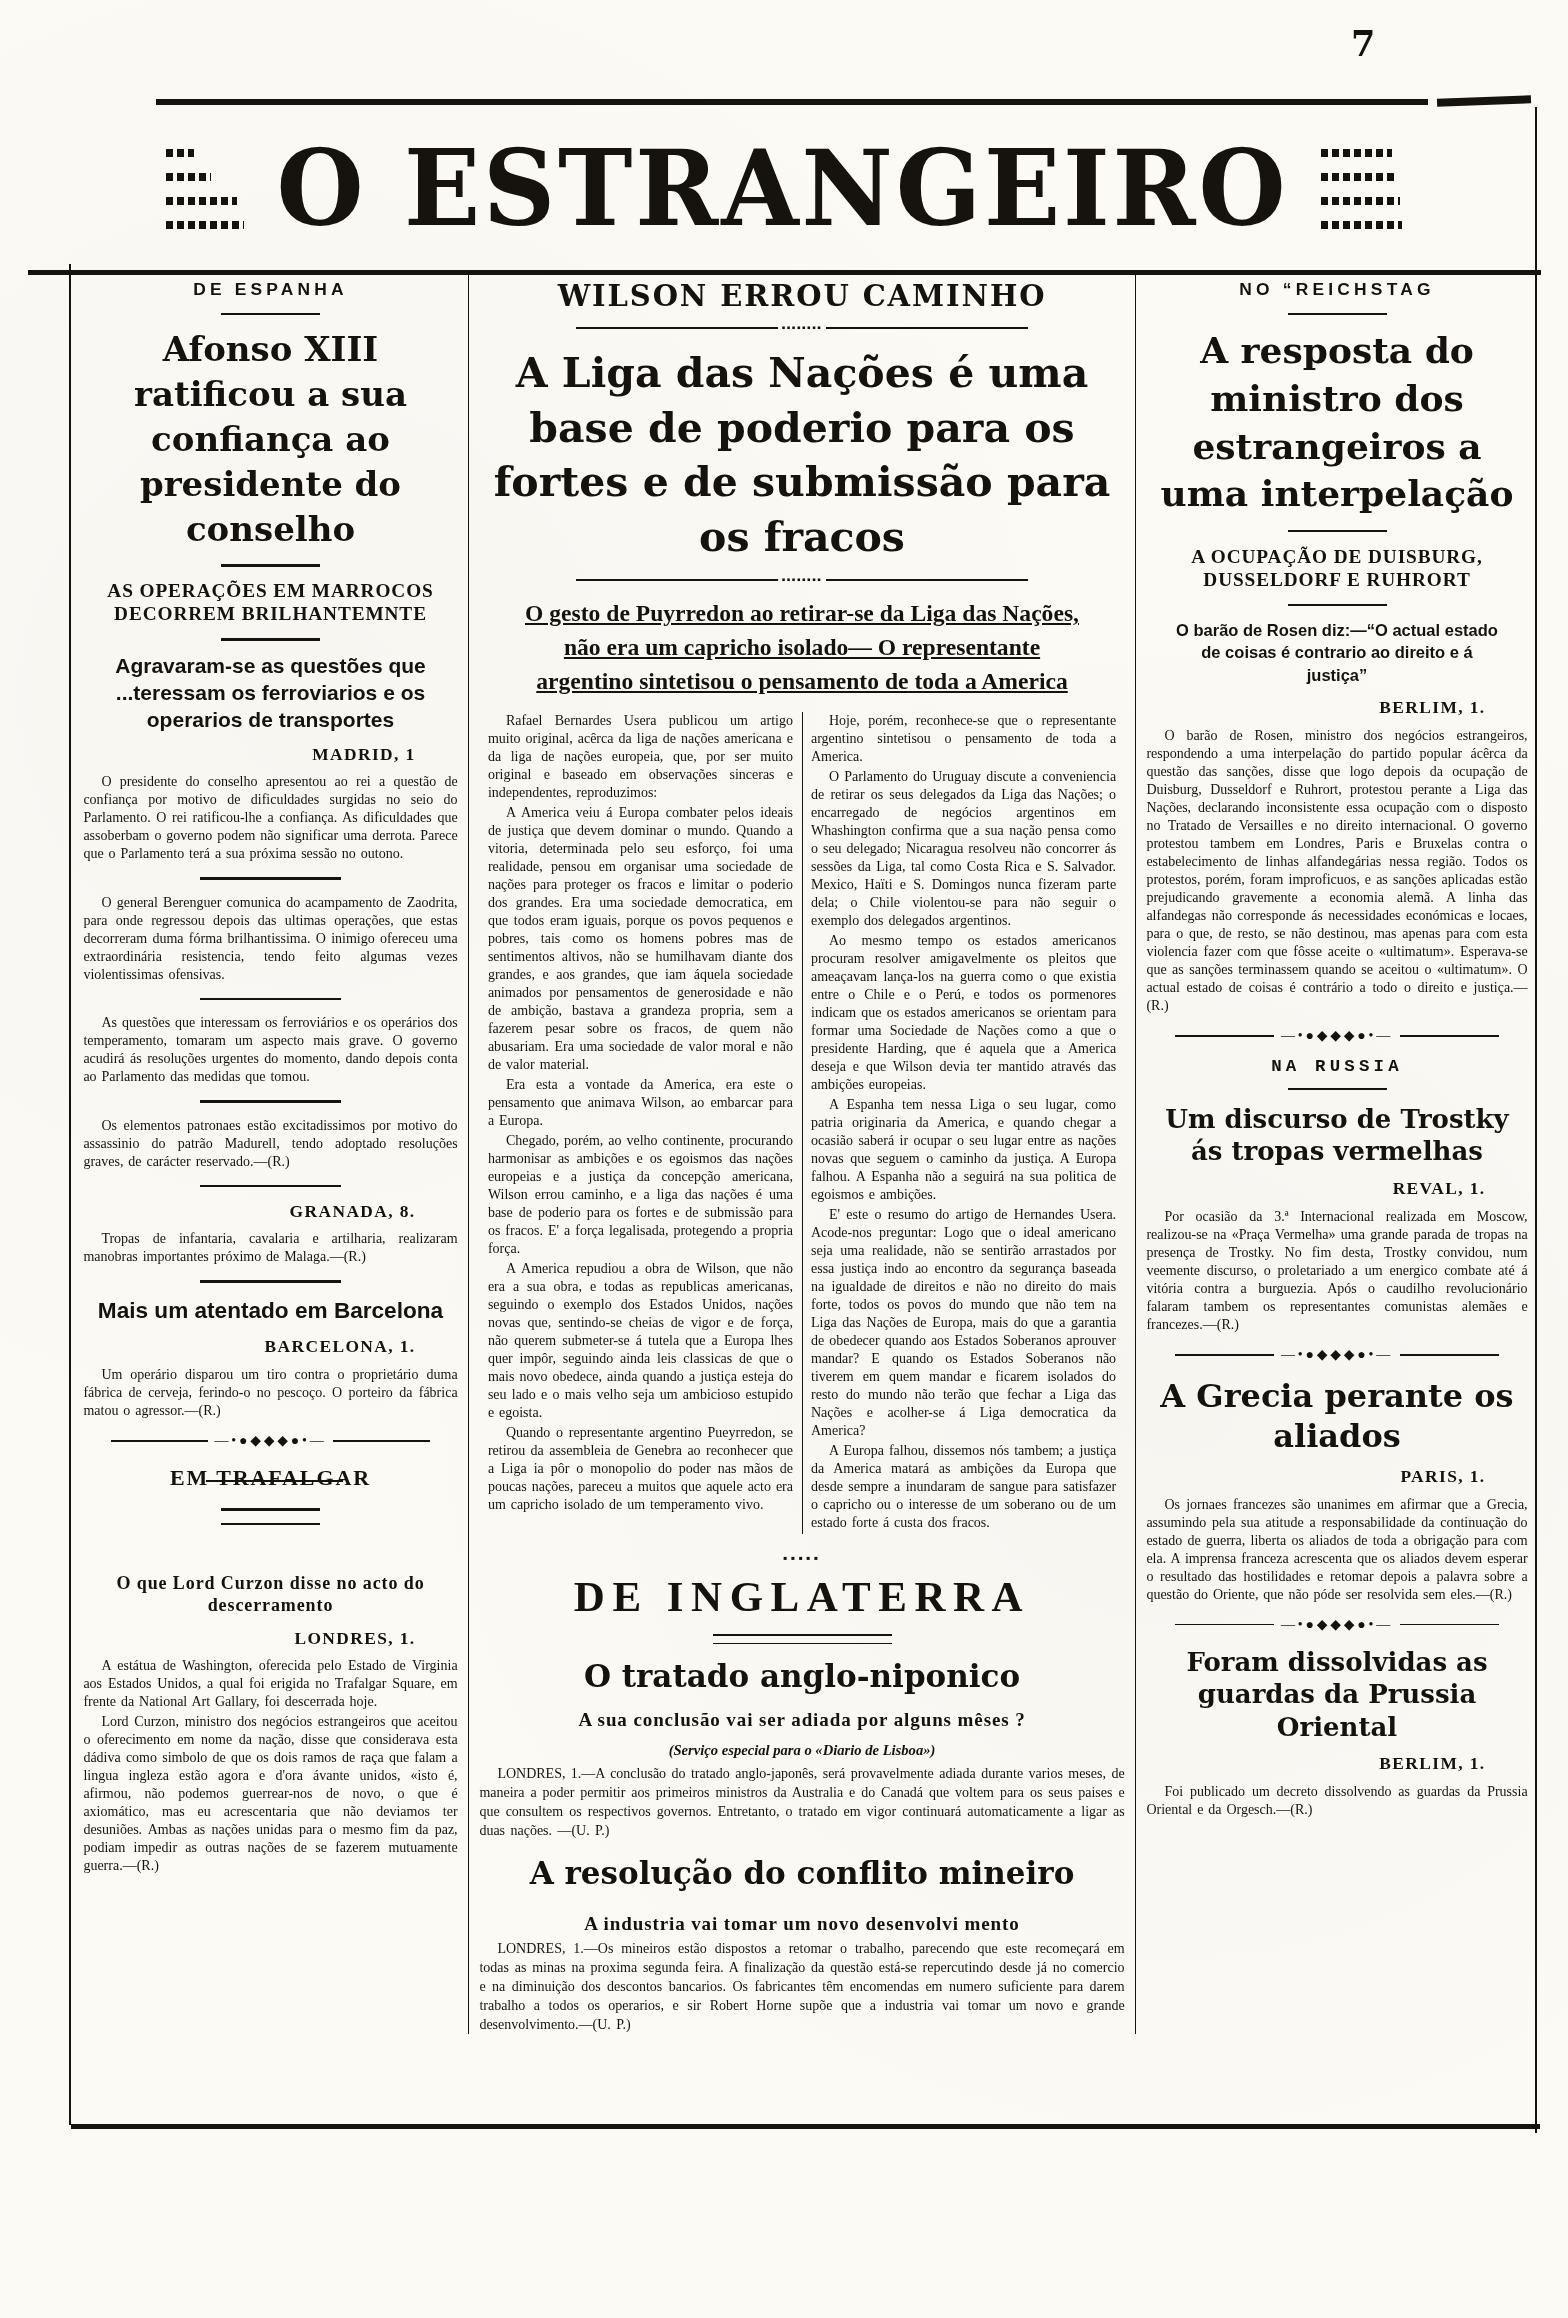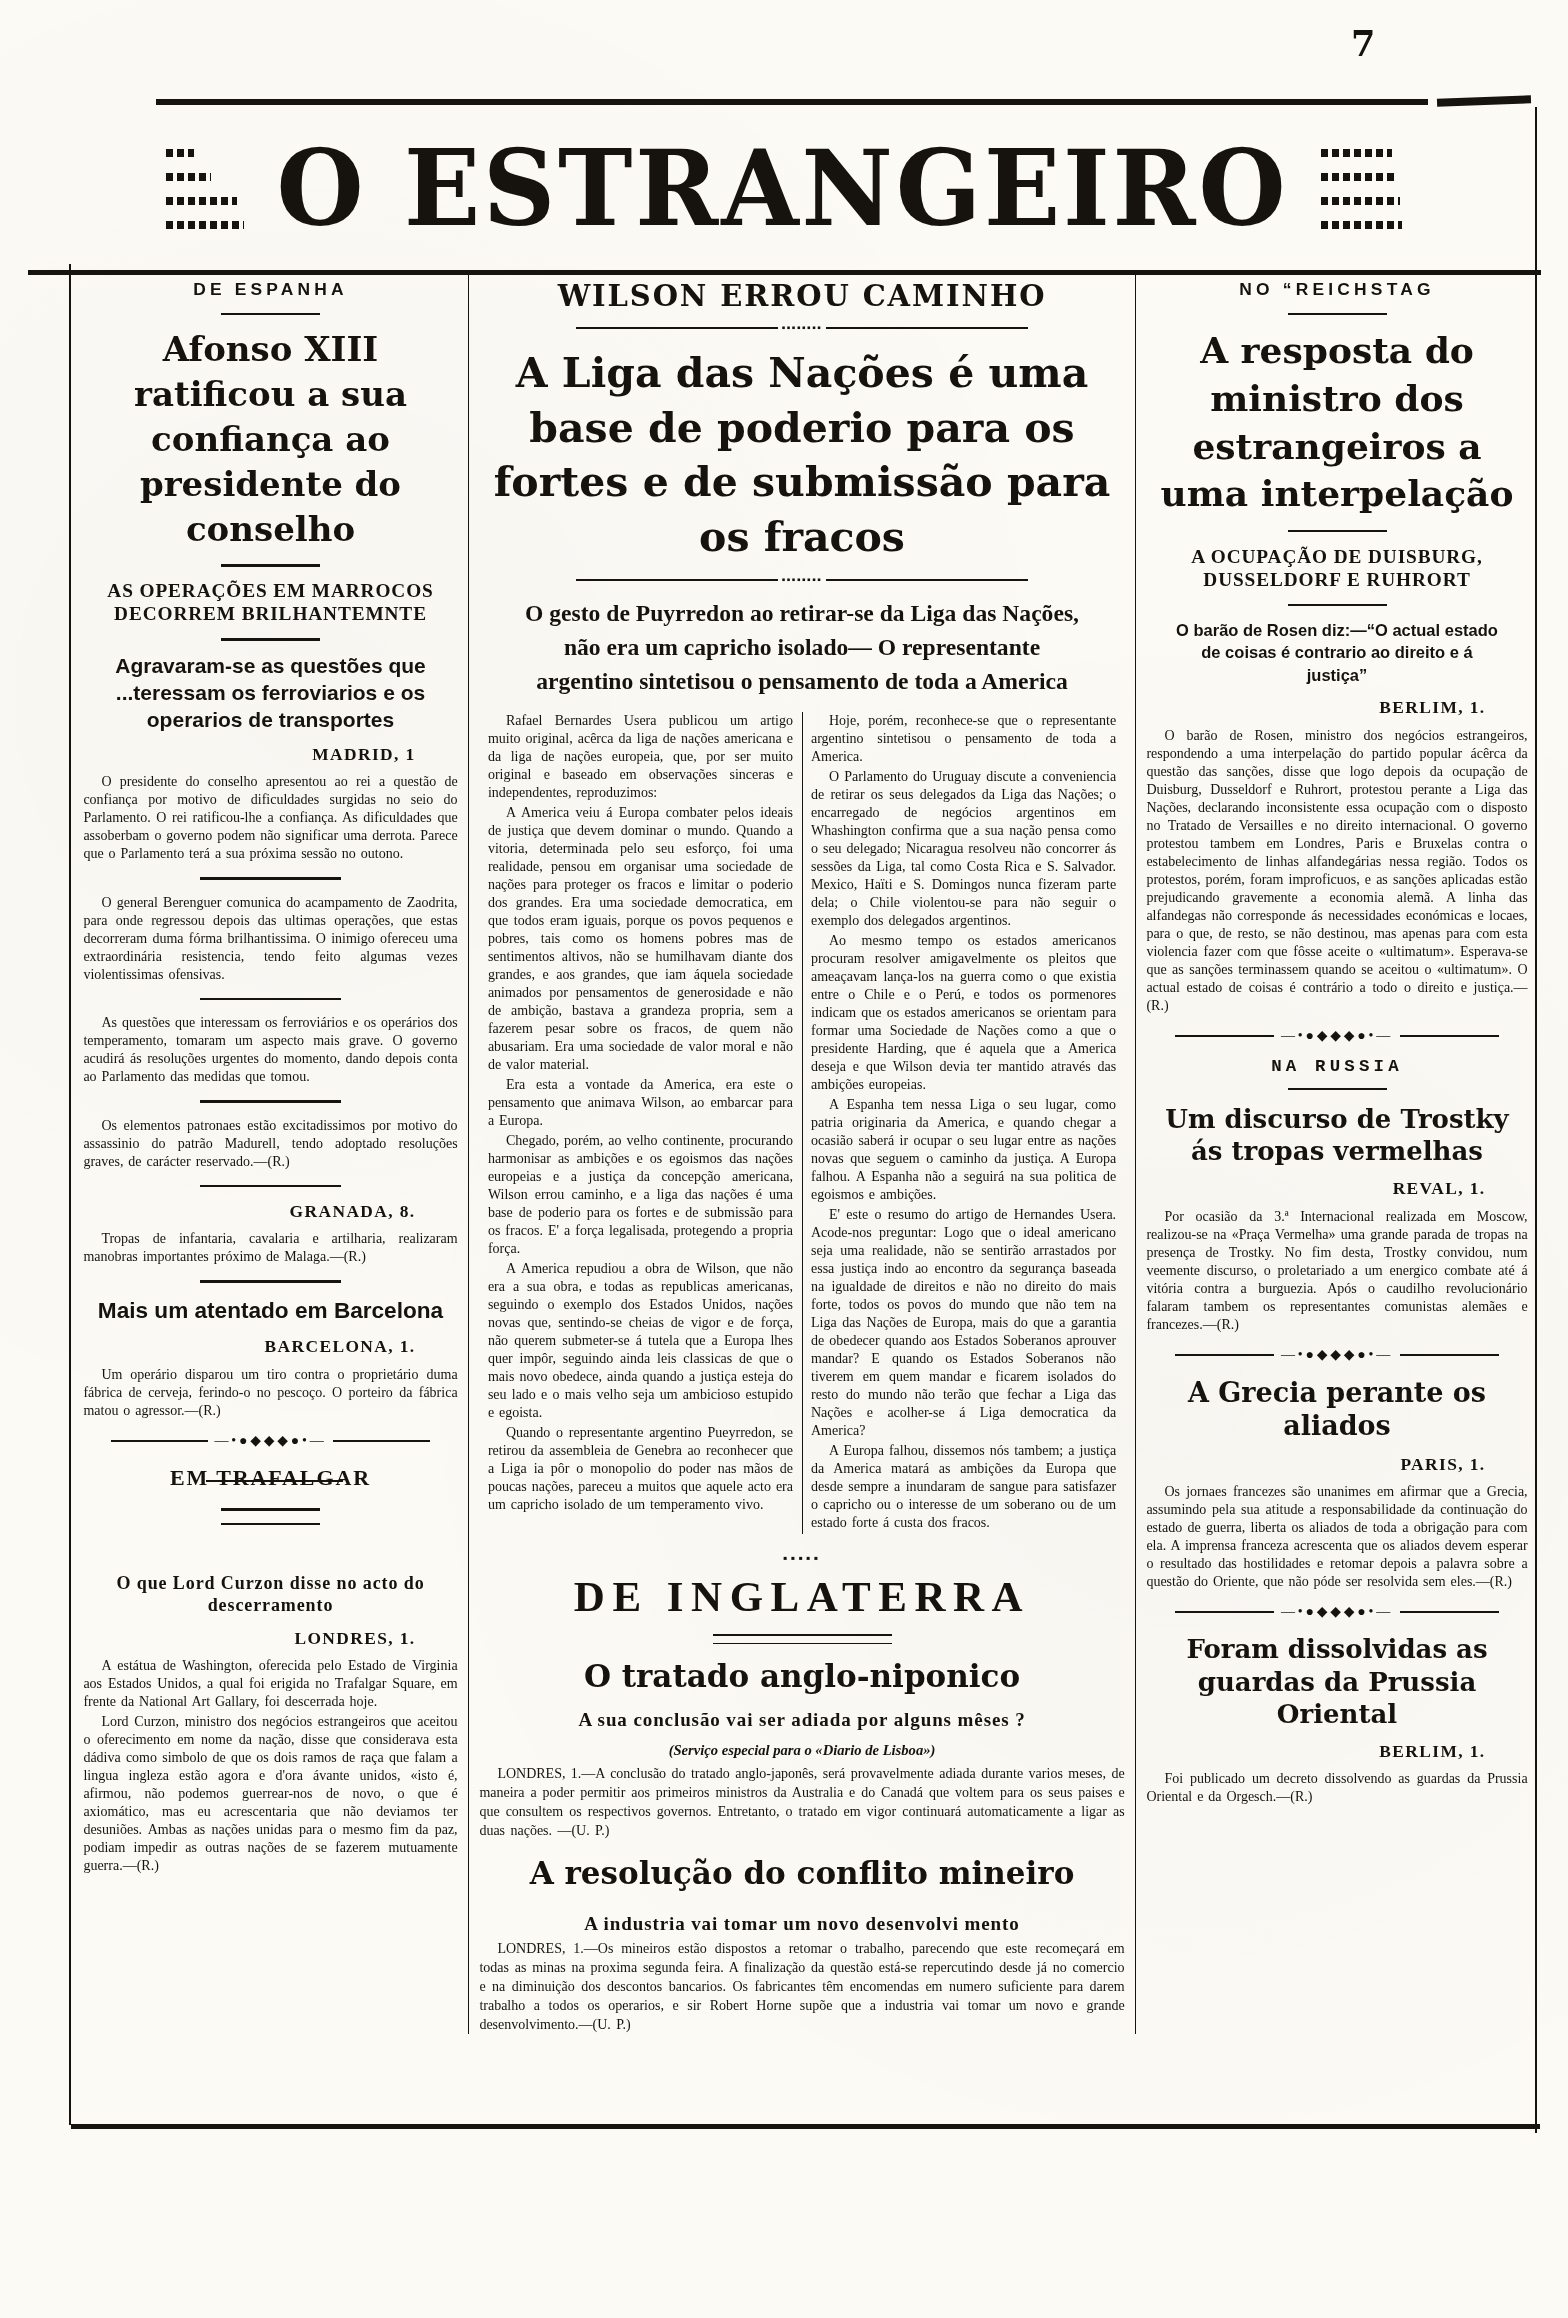--- a/index.html
+++ b/index.html
@@ -34,21 +34,21 @@
   .sec-label{font:700 17.4px "Liberation Sans",sans-serif;letter-spacing:4.2px;text-align:center;margin-top:4.7px;}
   .short-rule{width:99px;height:2.4px;background:#17140f;margin:12.3px auto;}
   .tiny-rule{width:141px;height:2.4px;background:#17140f;margin:14px auto;}
   .dbl-rule{width:179px;height:6.6px;border-top:2.8px solid #17140f;border-bottom:1.4px solid #17140f;margin:13px auto;}
   .headline-xl{font:700 41px "DejaVu Serif",serif;line-height:1.34;text-align:center;margin:8.5px 0 2.8px 0;}
   .headline-lg{font:700 34px "DejaVu Serif",serif;line-height:1.32;text-align:center;margin:6.6px 0 1.9px 0;}
   .headline-md{font:700 28px "DejaVu Serif",serif;line-height:1.25;text-align:center;margin:7.5px 0 2.8px 0;}
   .headline-sm{font:700 23.6px "DejaVu Serif",serif;line-height:1.25;text-align:center;margin:6.6px 0 1.9px 0;}
   .subhead-caps{font:700 19.3px "Liberation Serif",serif;line-height:1.22;text-align:center;letter-spacing:0.9px;margin:3.8px 0;}
   .kicker{font:700 21px "Liberation Sans",sans-serif;line-height:1.28;text-align:center;margin:4.7px 0 1.9px 0;}
-  .deck{font:700 23.6px "Liberation Serif",serif;line-height:1.44;text-align:center;max-width:570px;margin:2.8px auto 4.7px auto;}
+  .deck{font:700 23.6px "Liberation Serif",serif;line-height:1.44;text-align:center;max-width:570px;margin:2.8px auto 4.7px auto;text-decoration:underline;}
   .quote{font:700 16.5px "Liberation Sans",sans-serif;line-height:1.38;text-align:center;max-width:330px;margin:7.5px auto 2.8px auto;}
   .dateline{font:700 17.4px "Liberation Serif",serif;text-align:right;padding-right:42px;letter-spacing:1.4px;margin:10.4px 0 8.5px 0;}
   .body p{font:400 14px "Liberation Serif",serif;line-height:18px;text-align:justify;
     text-indent:18px;margin:0 0 1.9px 0;word-spacing:1.4px;}
   .credit{font:italic 700 14.6px "Liberation Serif",serif;text-align:center;margin:11.3px 0 4.7px 0;}
   .bodywide p{font:400 14px "Liberation Serif",serif;line-height:19px;text-align:justify;text-indent:18px;margin:0;word-spacing:1.9px;}
   
   .orn{display:flex;align-items:center;justify-content:center;margin:14px auto;width:85%;}
   .orn::before,.orn::after{content:"";flex:1;height:1.9px;background:#17140f;}
   .orn span{font-size:14px;letter-spacing:2.8px;padding:0 6.6px;line-height:1;}
@@ -199,21 +199,21 @@
       <div class="sec-label" style="font-family:Liberation Mono, monospace;">NA RUSSIA</div>
       <div class="short-rule"></div>
       <div class="headline-sm" style="font-size:26px;">Um discurso de Trostky ás tropas vermelhas</div>
       <div class="dateline">REVAL, 1.</div>
       <div class="body">
         <p>Por ocasião da 3.ª Internacional realizada em Moscow, realizou-se na «Praça Vermelha» uma grande parada de tropas na presença de Trostky. No fim desta, Trostky convidou, num veemente discurso, o proletariado a um energico combate até á vitória contra a burguezia. Após o caudilho revolucionário falaram tambem os representantes comunistas alemães e francezes.—(R.)</p>
       </div>
       <div class="orn">
           <span>—•●◆◆◆●•—</span>
         </div>
-      <div class="headline-sm" style="font-size:27px;">A Grecia perante os aliados</div>
+      <div class="headline-sm" style="font-size:32px;">A Grecia perante os aliados</div>
       <div class="dateline">PARIS, 1.</div>
       <div class="body">
         <p>Os jornaes francezes são unanimes em afirmar que a Grecia, assumindo pela sua atitude a responsabilidade da continuação do estado de guerra, liberta os aliados de toda a obrigação para com ela. A imprensa franceza acrescenta que os aliados devem esperar o resultado das hostilidades e retomar depois a palavra sobre a questão do Oriente, que não póde ser resolvida sem eles.—(R.)</p>
       </div>
       <div class="orn">
           <span>—•●◆◆◆●•—</span>
         </div>
       <div class="headline-sm" style="font-size:26px;">Foram dissolvidas as guardas da Prussia Oriental</div>
       <div class="dateline">BERLIM, 1.</div>
       <div class="body">

